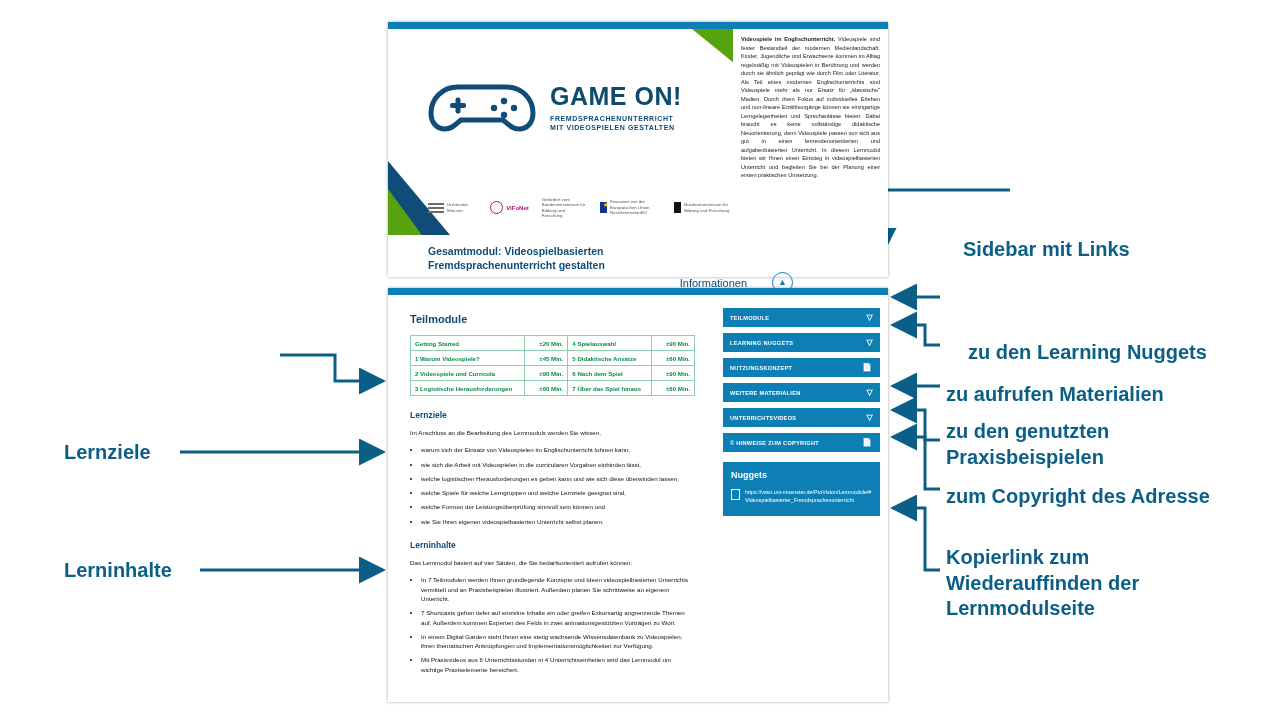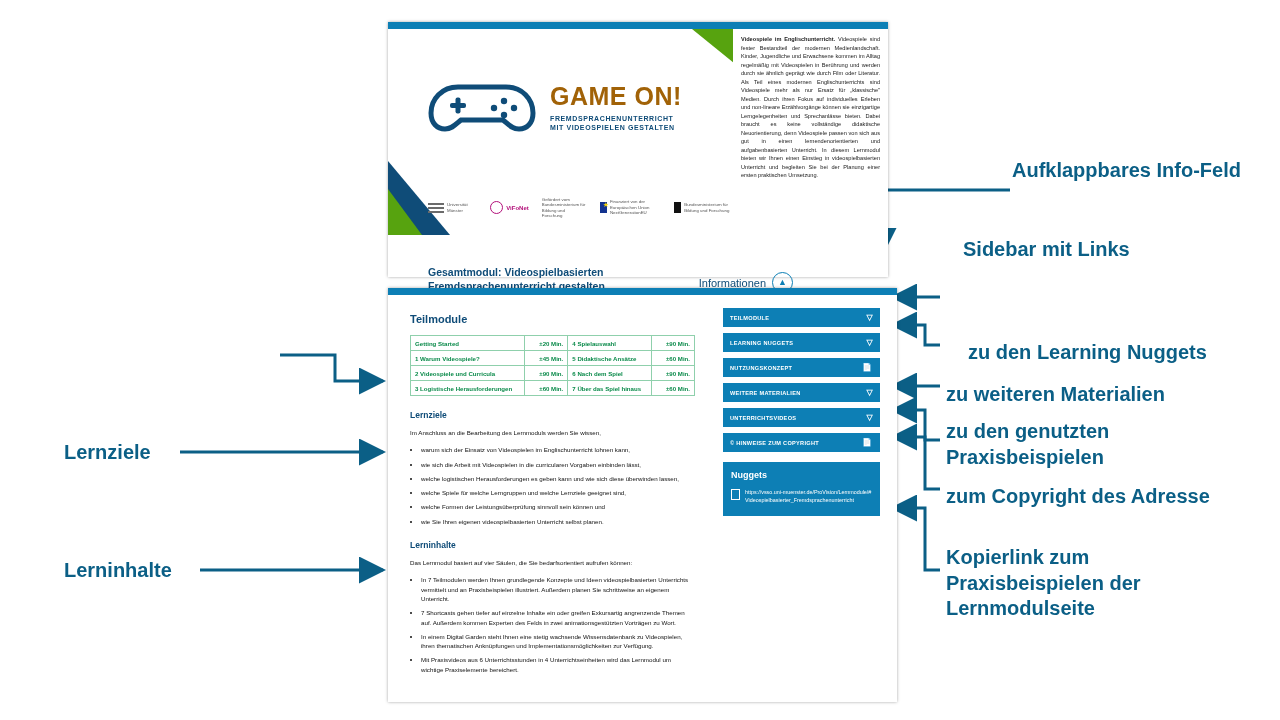--- a/index.html
+++ b/index.html
@@ -8,54 +8,54 @@
     font-family:"Liberation Sans", sans-serif;
     color:#0b5f86;overflow:hidden;position:relative;
   }
   .canvas{position:absolute;left:0;top:0;width:1280px;height:720px;}
 
   
   .shot{position:absolute;left:388px;top:22px;width:500px;height:680px;}
 
   .card{position:absolute;background:#ffffff;box-shadow:0 0 3px rgba(0,0,0,.35);}
   .card-top{left:0;top:0;width:500px;height:255px;}
-  .card-bottom{left:0;top:266px;width:500px;height:414px;padding-left:9px;}
+  .card-bottom{left:0;top:266px;width:500px;height:414px;}
 
   .topbar{position:absolute;left:0;top:0;width:100%;height:7px;background:#0d7fb5;}
 
   .hero{position:absolute;left:0;top:7px;width:345px;height:206px;background:#ffffff;overflow:hidden;}
   .hero .corner-green{position:absolute;right:-1px;top:0;width:0;height:0;
     border-top:34px solid #57a30f;border-left:42px solid transparent;}
   .hero .corner-blue{position:absolute;left:0;bottom:0;width:0;height:0;
     border-bottom:74px solid #0f4c78;border-right:62px solid transparent;}
   .hero .corner-green2{position:absolute;left:0;bottom:0;width:0;height:0;
     border-bottom:46px solid #57a30f;border-right:34px solid transparent;}
 
   .logo-row{position:absolute;left:40px;top:46px;display:flex;align-items:center;gap:14px;}
   .pad{width:108px;height:64px;position:relative;}
   .pad svg{display:block;}
   .gameon{line-height:1;}
-  .gameon .t1{font-size:25px;font-weight:bold;color:#a16207;letter-spacing:.5px;}
+  .gameon .t1{font-size:25px;font-weight:bold;color:#0c4a6e;letter-spacing:.5px;}
   .gameon .t2{font-size:7px;font-weight:bold;color:#0f4c78;letter-spacing:.6px;margin-top:6px;}
   .gameon .t3{font-size:7px;font-weight:bold;color:#0f4c78;letter-spacing:.6px;margin-top:2px;}
 
   .sponsors{position:absolute;left:40px;top:170px;display:flex;align-items:center;gap:13px;}
   .sp{height:17px;display:flex;align-items:center;gap:3px;}
   .sp .bars{display:flex;flex-direction:column;gap:2px;}
   .sp .bars i{display:block;width:16px;height:2px;background:#6b6b6b;}
   .sp .txt{font-size:4.4px;color:#555;line-height:1.25;max-width:52px;}
   .sp .mark{width:11px;height:11px;border-radius:50%;border:1.6px solid #b3107a;}
   .sp .vf{font-size:6px;font-weight:bold;color:#b3107a;}
   .sp .eu{width:16px;height:11px;background:#13338f;position:relative;}
   .sp .eu:after{content:"★";position:absolute;left:3px;top:-1px;color:#f5d40a;font-size:7px;}
   .sp .bk{width:13px;height:11px;background:#111;}
 
   .hero-footer{position:absolute;left:0;top:213px;width:500px;height:42px;background:#ffffff;}
-  .gm-title{position:absolute;left:40px;top:222px;font-size:10.5px;font-weight:bold;color:#0f4c78;line-height:1.35;margin-top:21px;}
-  .info-row{position:absolute;right:95px;top:250px;display:flex;align-items:center;gap:6px;}
+  .gm-title{position:absolute;left:40px;top:222px;font-size:10.5px;font-weight:bold;color:#0f4c78;line-height:1.35;}
+  .info-row{position:absolute;right:95px;top:250px;display:flex;align-items:center;gap:25px;}
   .info-row .lbl{font-size:11px;color:#0f4c78;}
   .circ{width:19px;height:19px;border-radius:50%;border:1.6px solid #0d7fb5;color:#0d7fb5;
     display:flex;align-items:center;justify-content:center;font-size:9px;line-height:1;}
 
   .infopanel{position:absolute;left:345px;top:7px;width:155px;height:248px;background:#ffffff;
     padding:6px 8px 0 8px;box-sizing:border-box;}
   .infopanel p{margin:0;font-size:5.6px;line-height:1.52;color:#1a1a1a;text-align:justify;}
   .infopanel b{font-weight:bold;}
 
   
@@ -113,27 +113,26 @@
 
     <path d="M940,570 L925,570 L925,508 L893,508" stroke="#0b5f86" stroke-width="3" fill="none" marker-end="url(#ah)"></path>
 
     <path d="M280,355 L335,355 L335,381 L383,381" stroke="#0b5f86" stroke-width="3" fill="none" marker-end="url(#ah)"></path>
 
     <path d="M180,452 L383,452" stroke="#0b5f86" stroke-width="3" fill="none" marker-end="url(#ah)"></path>
 
     <path d="M200,570 L383,570" stroke="#0b5f86" stroke-width="3" fill="none" marker-end="url(#ah)"></path>
   </svg>
 
-  <div class="ann big" style="left:1012px;top:158px;width:260px;">Aufklappbares Info-Feld</div>
   <div class="ann big" style="left:915px;top:237px;width:300px;margin-left:48px;">Sidebar mit Links</div>
   <div class="ann big" style="left:946px;top:340px;width:310px;margin-left:22px;">zu den Learning Nuggets</div>
-  <div class="ann big" style="left:946px;top:382px;width:310px;">zu weiteren Materialien</div>
+  <div class="ann big" style="left:946px;top:382px;width:310px;">zu aufrufen Materialien</div>
   <div class="ann big" style="left:946px;top:419px;width:250px;">zu den genutzten Praxisbeispielen</div>
   <div class="ann big" style="left:946px;top:484px;width:320px;">zum Copyright des Adresse</div>
-  <div class="ann big" style="left:946px;top:545px;width:260px;">Kopierlink zum Praxisbeispielen der Lernmodulseite</div>
+  <div class="ann big" style="left:946px;top:545px;width:260px;">Kopierlink zum Wiederauffinden der Lernmodulseite</div>
 
   <div class="ann big" style="left:64px;top:440px;width:250px;">Lernziele</div>
   <div class="ann big" style="left:64px;top:558px;width:250px;">Lerninhalte</div>
 
   <div class="shot">
 
     <div class="card card-top">
       <div class="topbar"></div>
 
       <div class="hero">

